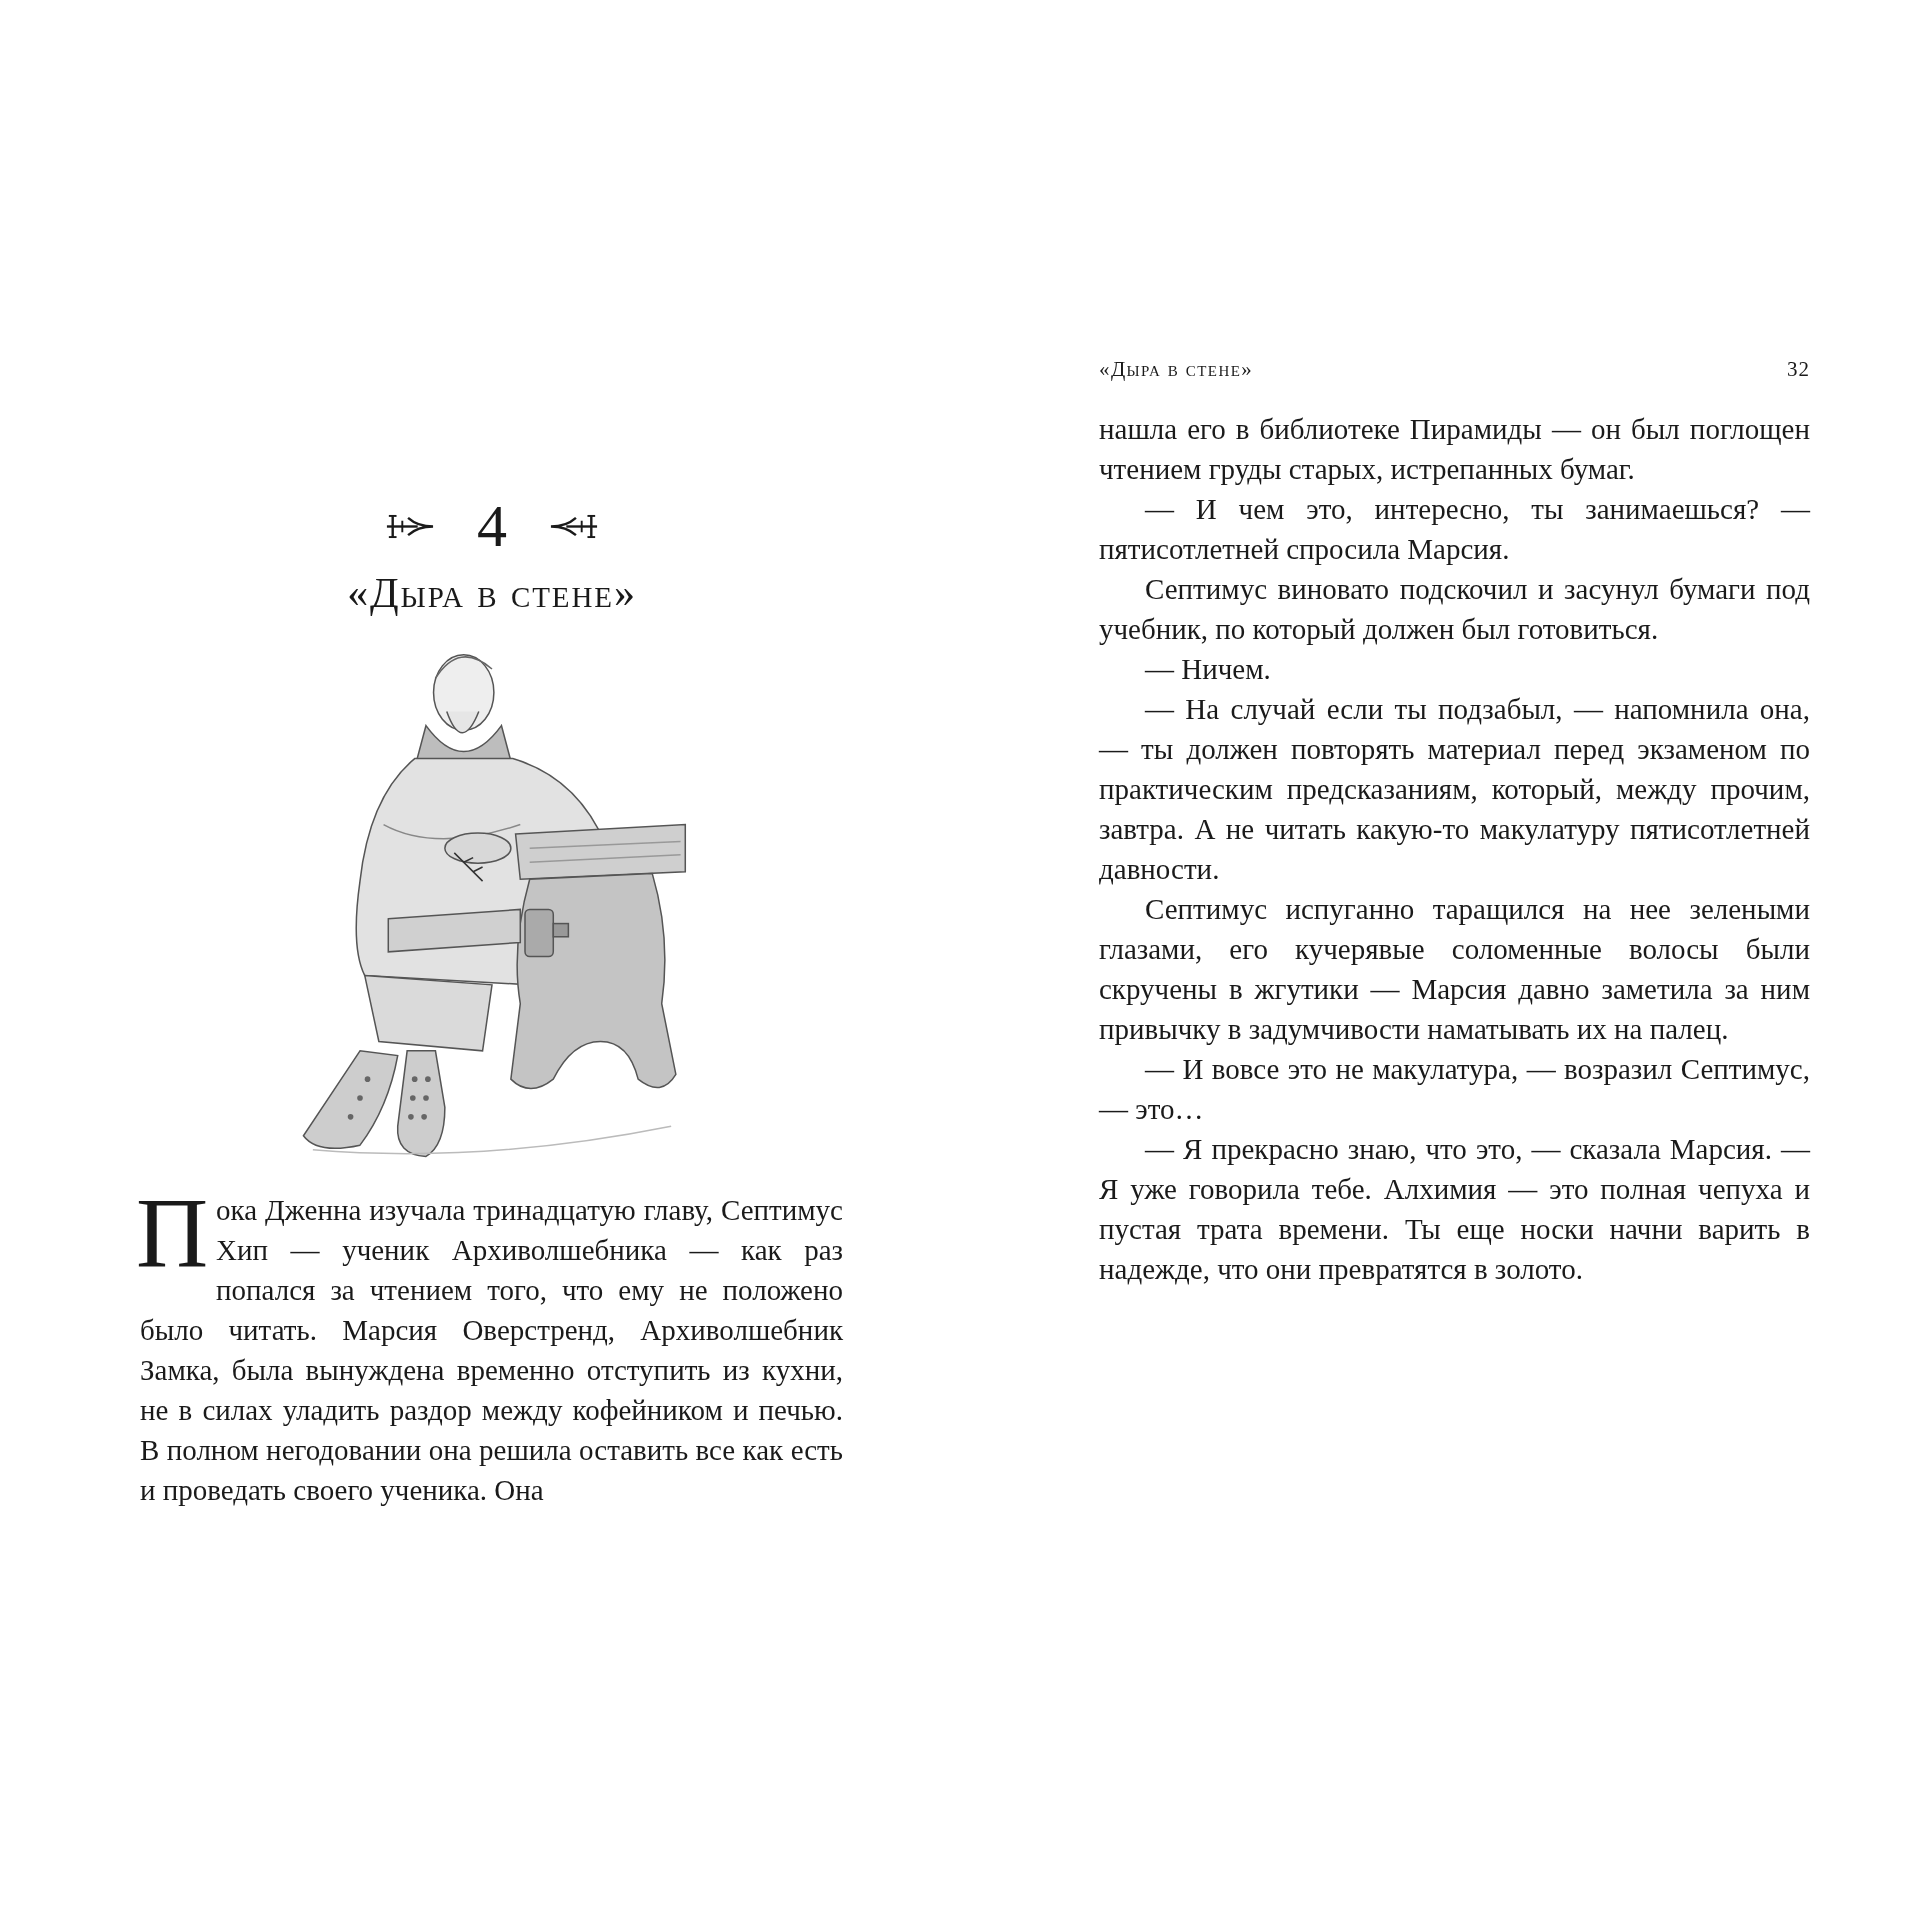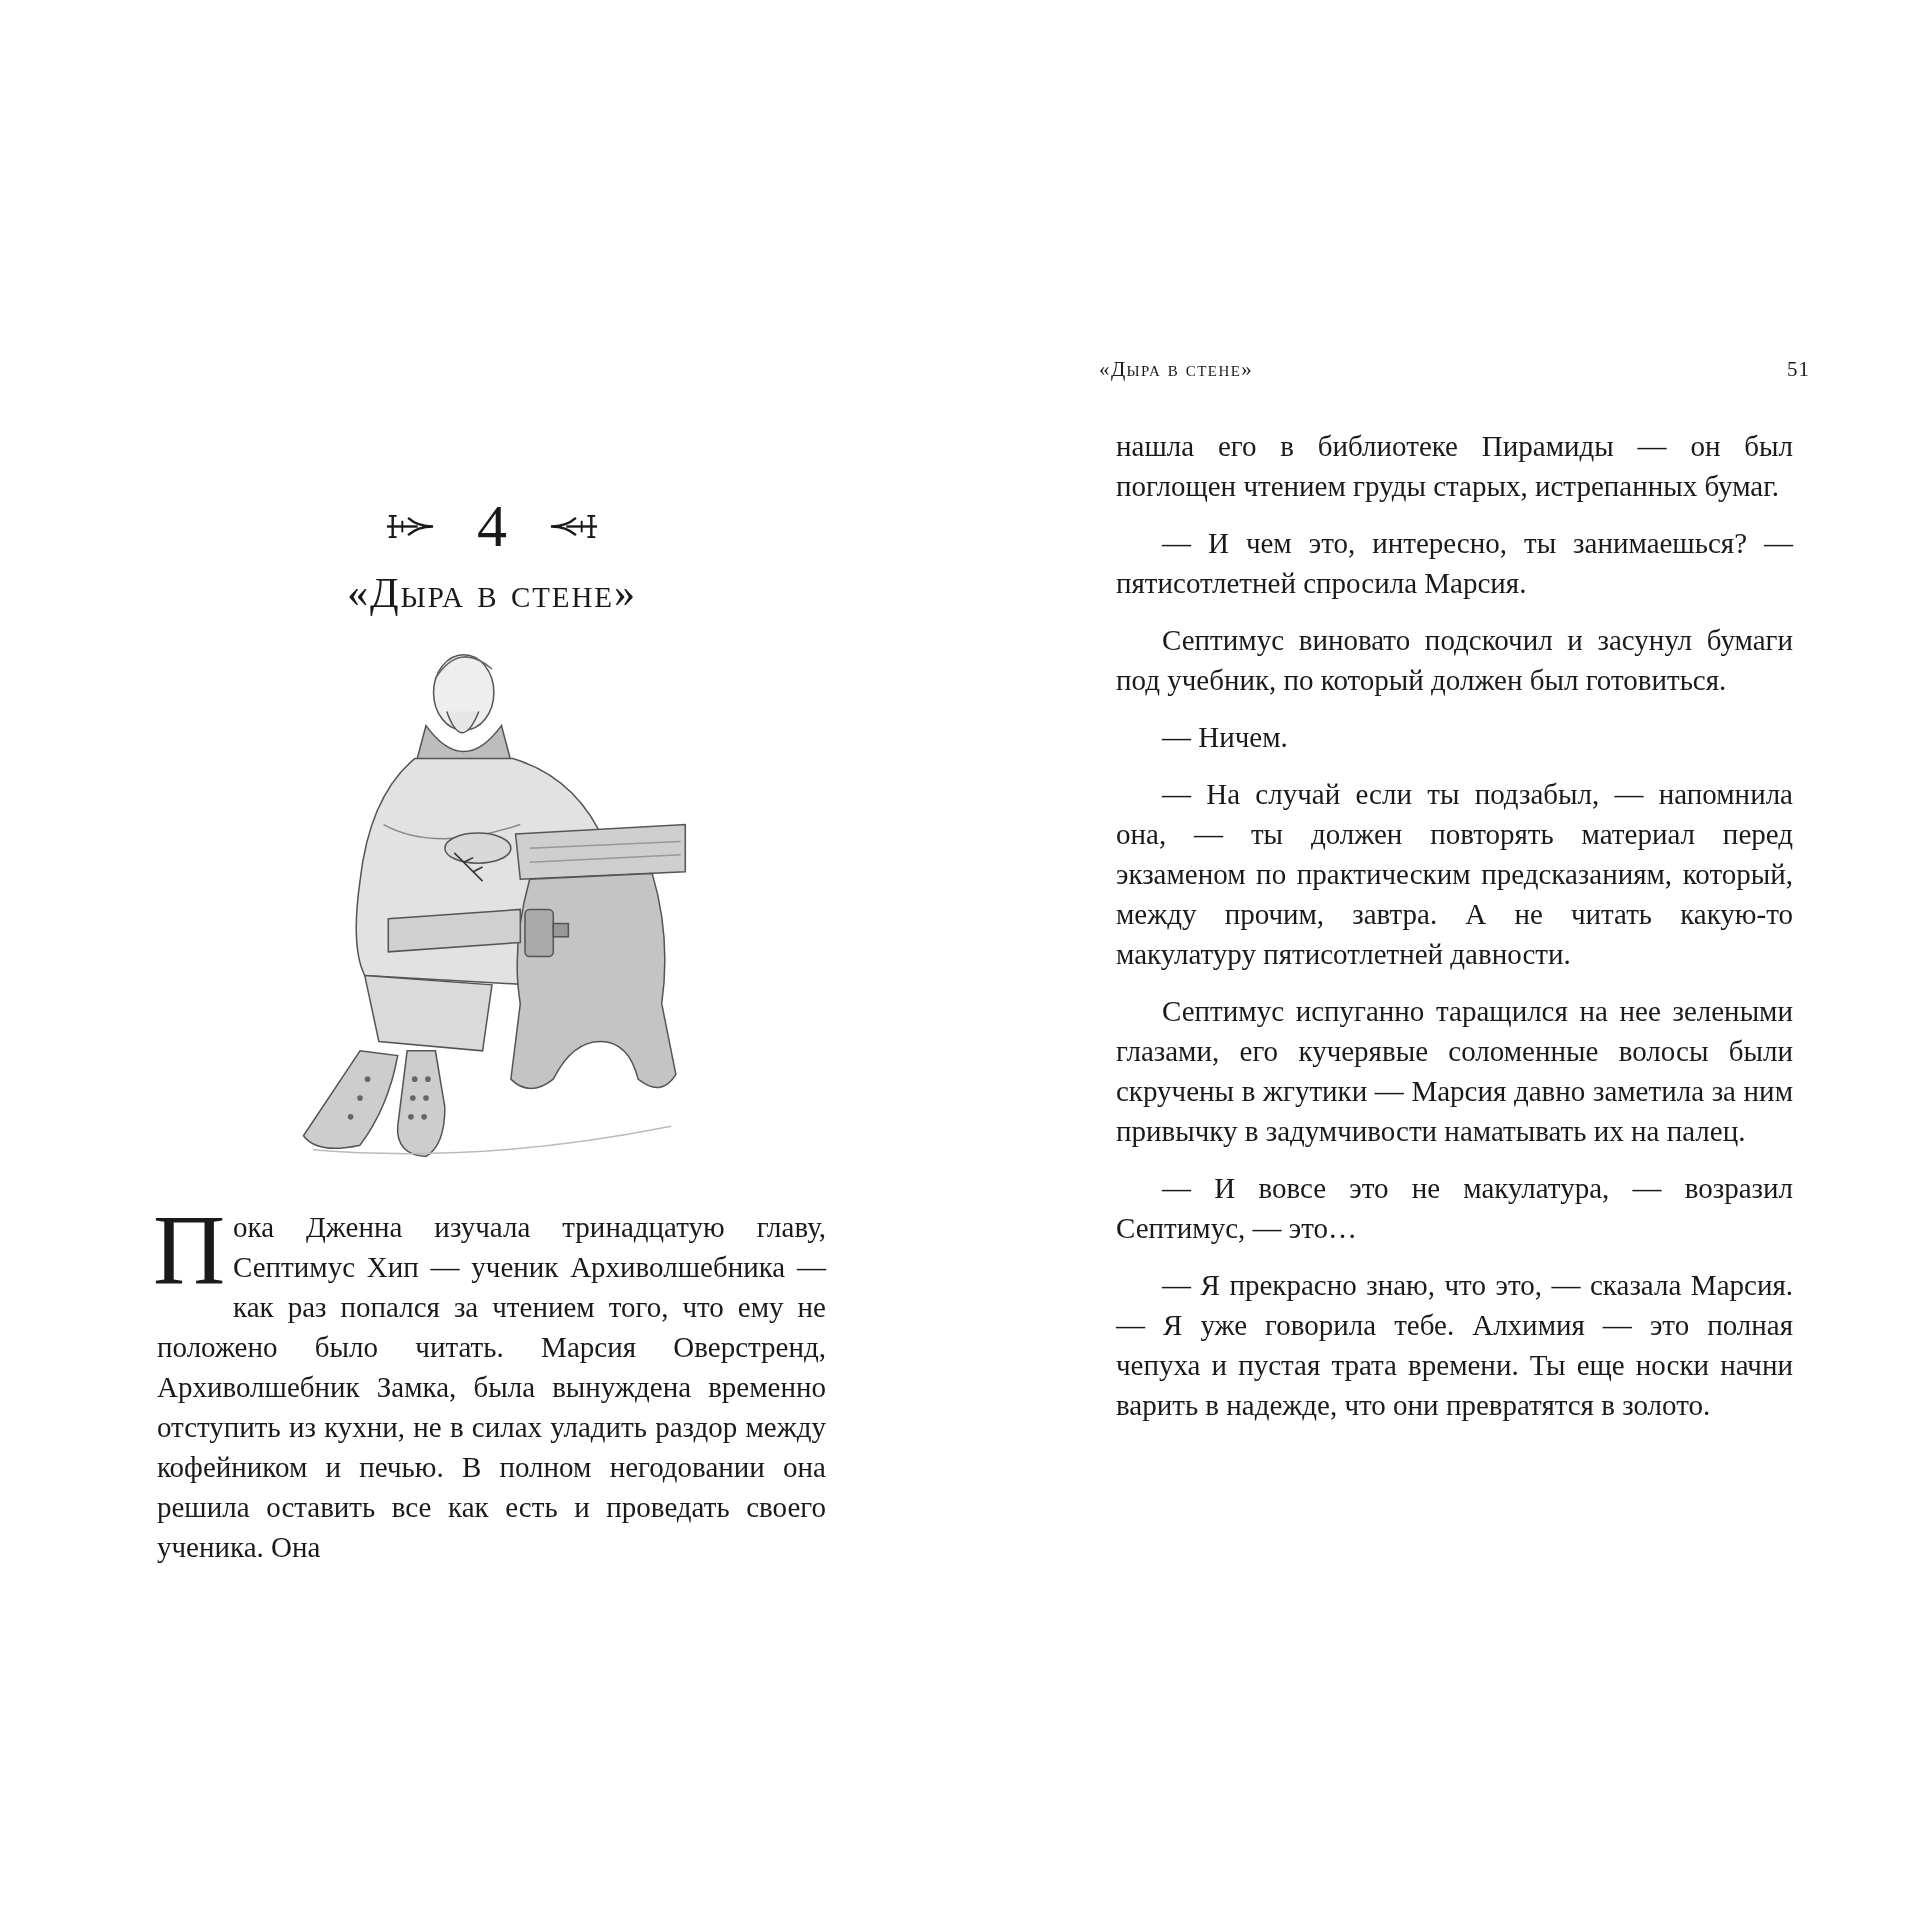--- a/index.html
+++ b/index.html
@@ -15,21 +15,21 @@
   .chapter-num-row { display: flex; justify-content: center; align-items: center; gap: 42px; height: 58px; }
   .ornament { width: 50px; height: 29px; display: inline-block; }
   .chapter-num { font-size: 60px; line-height: 58px; font-weight: normal; }
   .chapter-title { font-size: 42px; letter-spacing: 1.9px; margin-top: 13.5px; font-variant: small-caps; }
 
   
   .illustration { position: absolute; left: 294px; top: 632px; width: 396px; height: 536px; }
 
   
   .body-left { position: absolute; left: 140px; top: 1190px; width: 703px; }
-  .para { font-size: 29px; line-height: 40px; text-align: justify; margin: 17px; }
+  .para { font-size: 29px; line-height: 40px; text-align: justify; margin: 0; }
   .dropcap { float: left; font-size: 100px; line-height: 77px; margin: 3.9px 7.7px 0 -3.9px; height: 79px; }
 
   
   .running-head { position: absolute; left: 1099px; top: 357px; width: 711px; height: 39px;
                   display: flex; justify-content: space-between; align-items: baseline; }
   .running-title { font-size: 21px; font-variant: small-caps; letter-spacing: 1.4px; }
   .page-number { font-size: 21px; letter-spacing: 1px; }
 
   
   .body-right { position: absolute; left: 1099px; top: 409px; width: 711px; }
@@ -115,21 +115,21 @@
     <p class="para">
       <span class="dropcap">П</span><span>ока Дженна изучала тринадцатую главу, Септимус Хип — ученик Архиволшебника — как раз попался за чтением того, что ему не положено было читать. Марсия Оверстренд, Архиволшебник Замка, была вынуждена временно отступить из кухни, не в силах уладить раздор между кофейником и печью. В полном негодовании она решила оставить все как есть и проведать своего ученика. Она</span>
     </p>
   </div>
 </div>
 
 <div class="page page-right"></div>
 
 <div class="running-head">
   <span class="running-title">«Дыра в стене»</span>
-  <span class="page-number">51</span>
+  <span class="page-number">32</span>
 </div>
 
 <div class="body-right">
   <p class="para">нашла его в библиотеке Пирамиды — он был поглощен чтением груды старых, истрепанных бумаг.</p>
   <p class="para indent">— И чем это, интересно, ты занимаешься? — пятисотлетней спросила Марсия.</p>
   <p class="para indent">Септимус виновато подскочил и засунул бумаги под учебник, по который должен был готовиться.</p>
   <p class="para indent">— Ничем.</p>
   <p class="para indent">— На случай если ты подзабыл, — напомнила она, — ты должен повторять материал перед экзаменом по практическим предсказаниям, который, между прочим, завтра. А не читать какую-то макулатуру пятисотлетней давности.</p>
   <p class="para indent">Септимус испуганно таращился на нее зелеными глазами, его кучерявые соломенные волосы были скручены в жгутики — Марсия давно заметила за ним привычку в задумчивости наматывать их на палец.</p>
   <p class="para indent">— И вовсе это не макулатура, — возразил Септимус, — это…</p>

